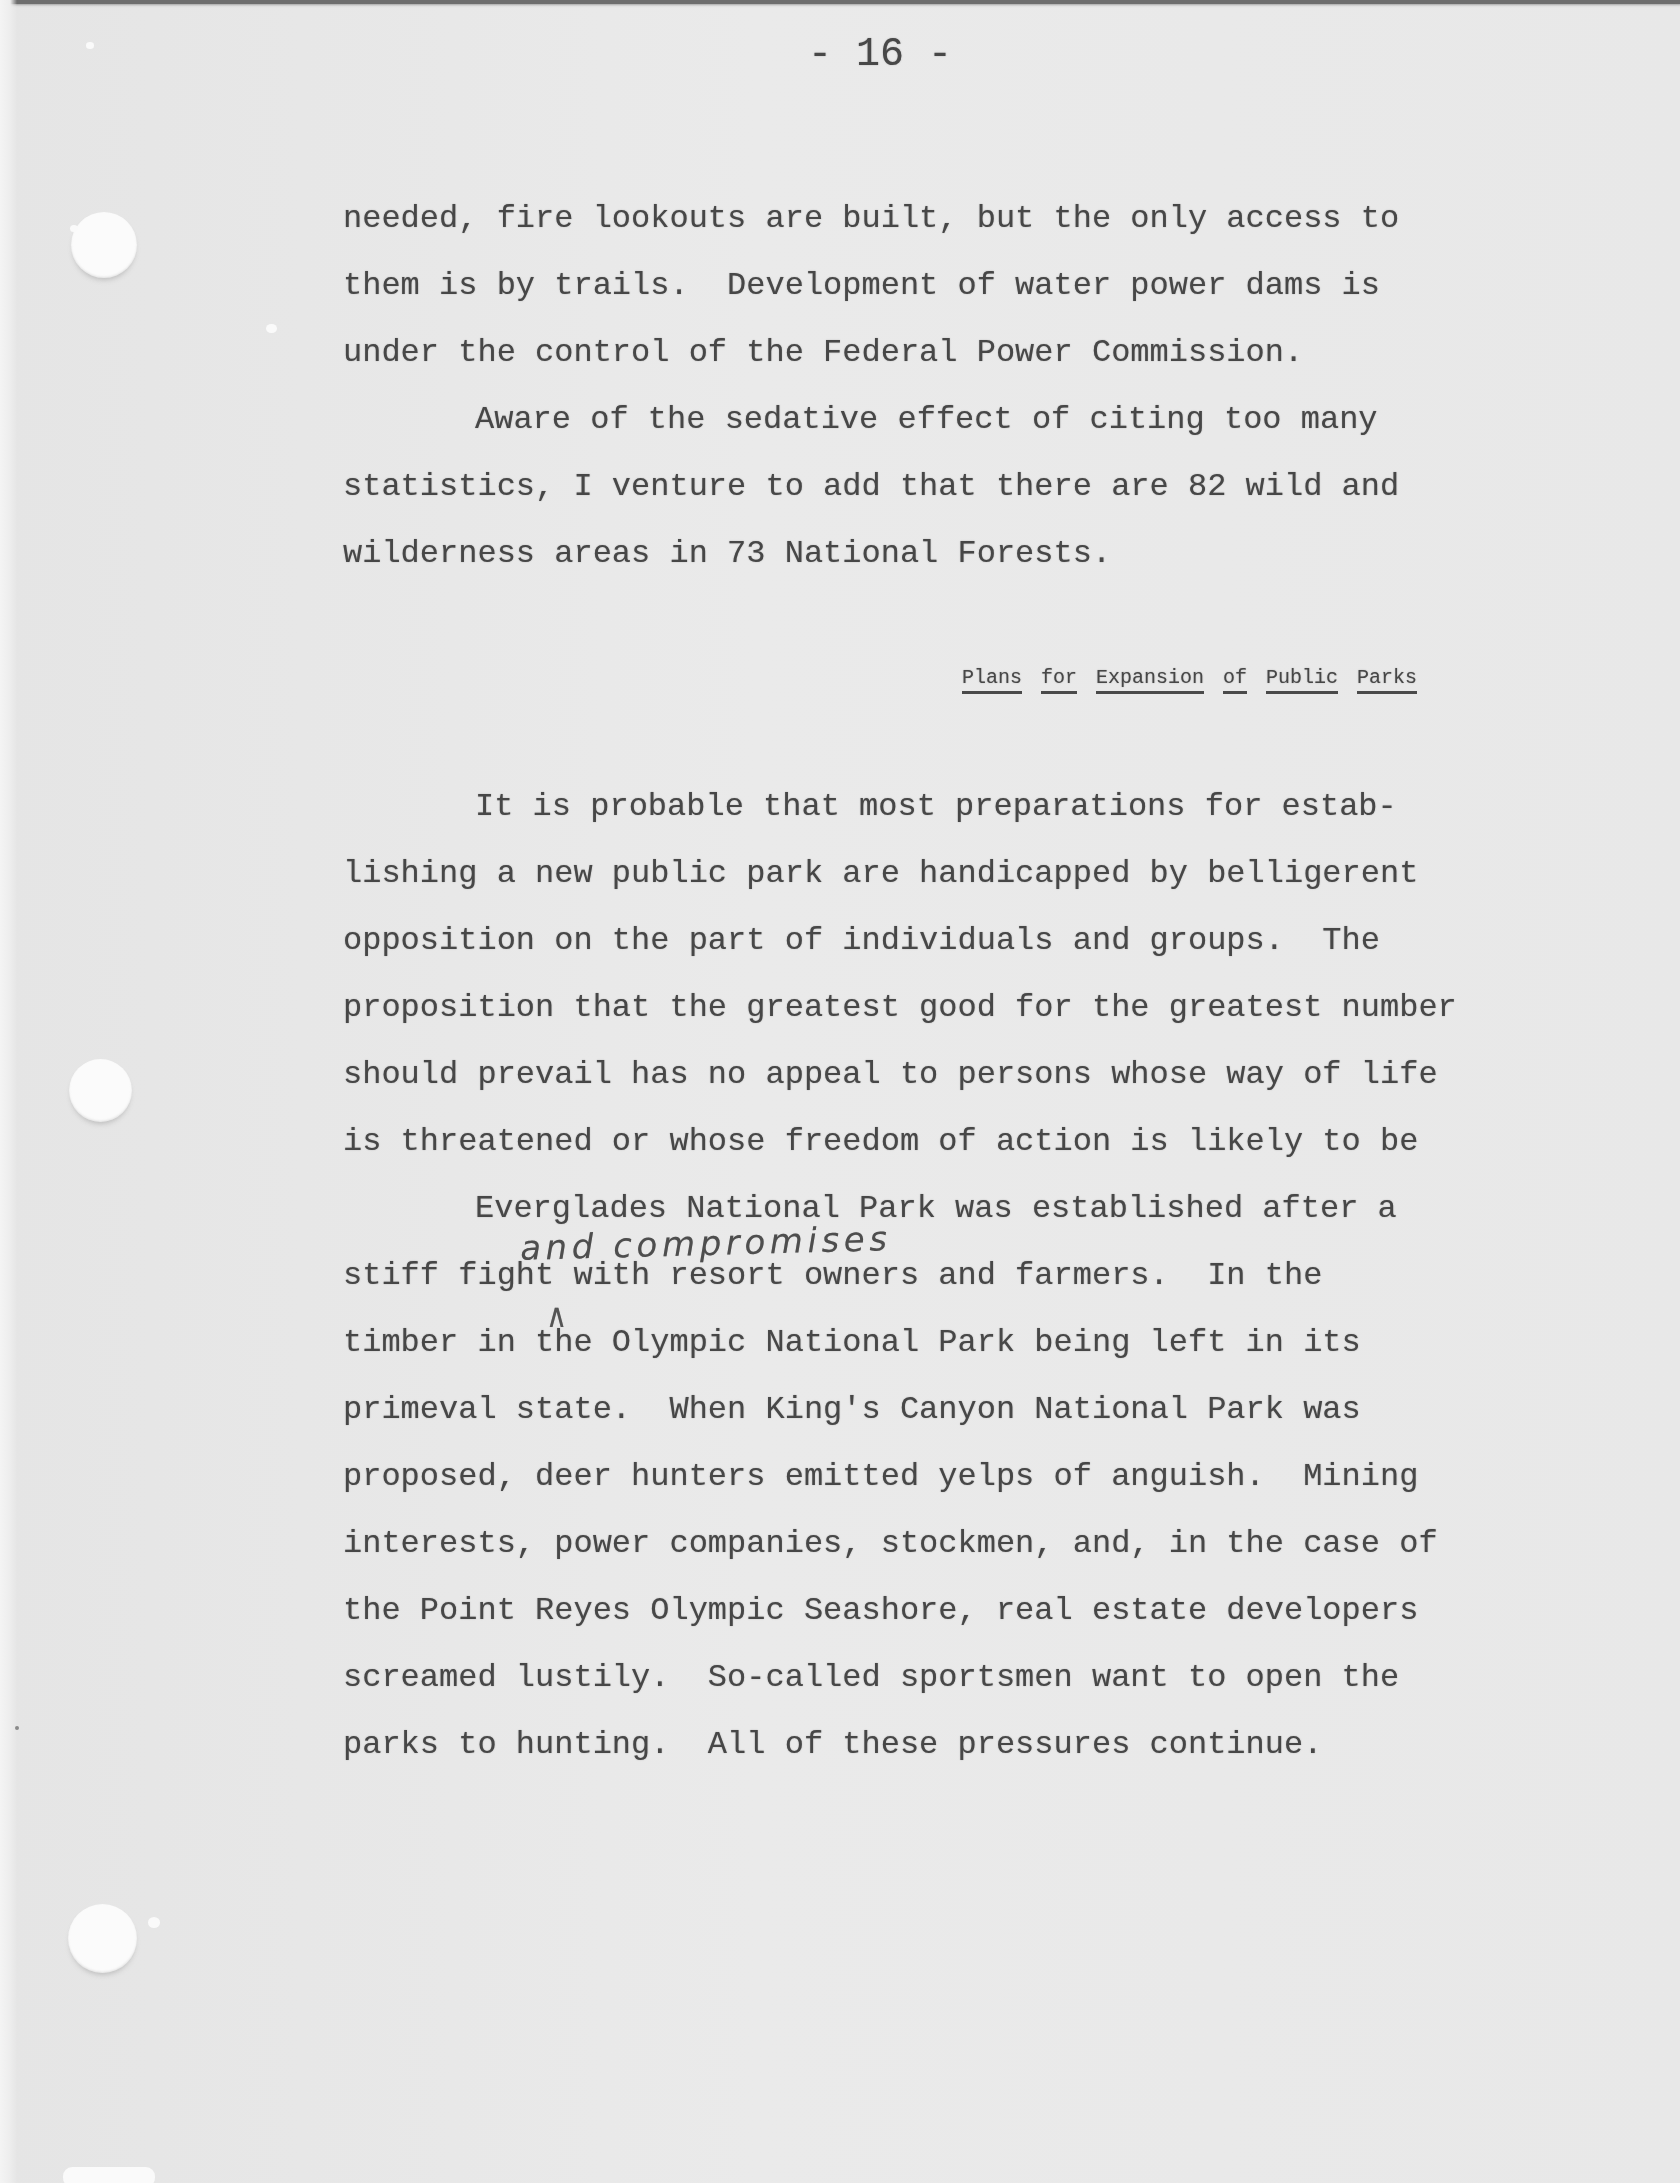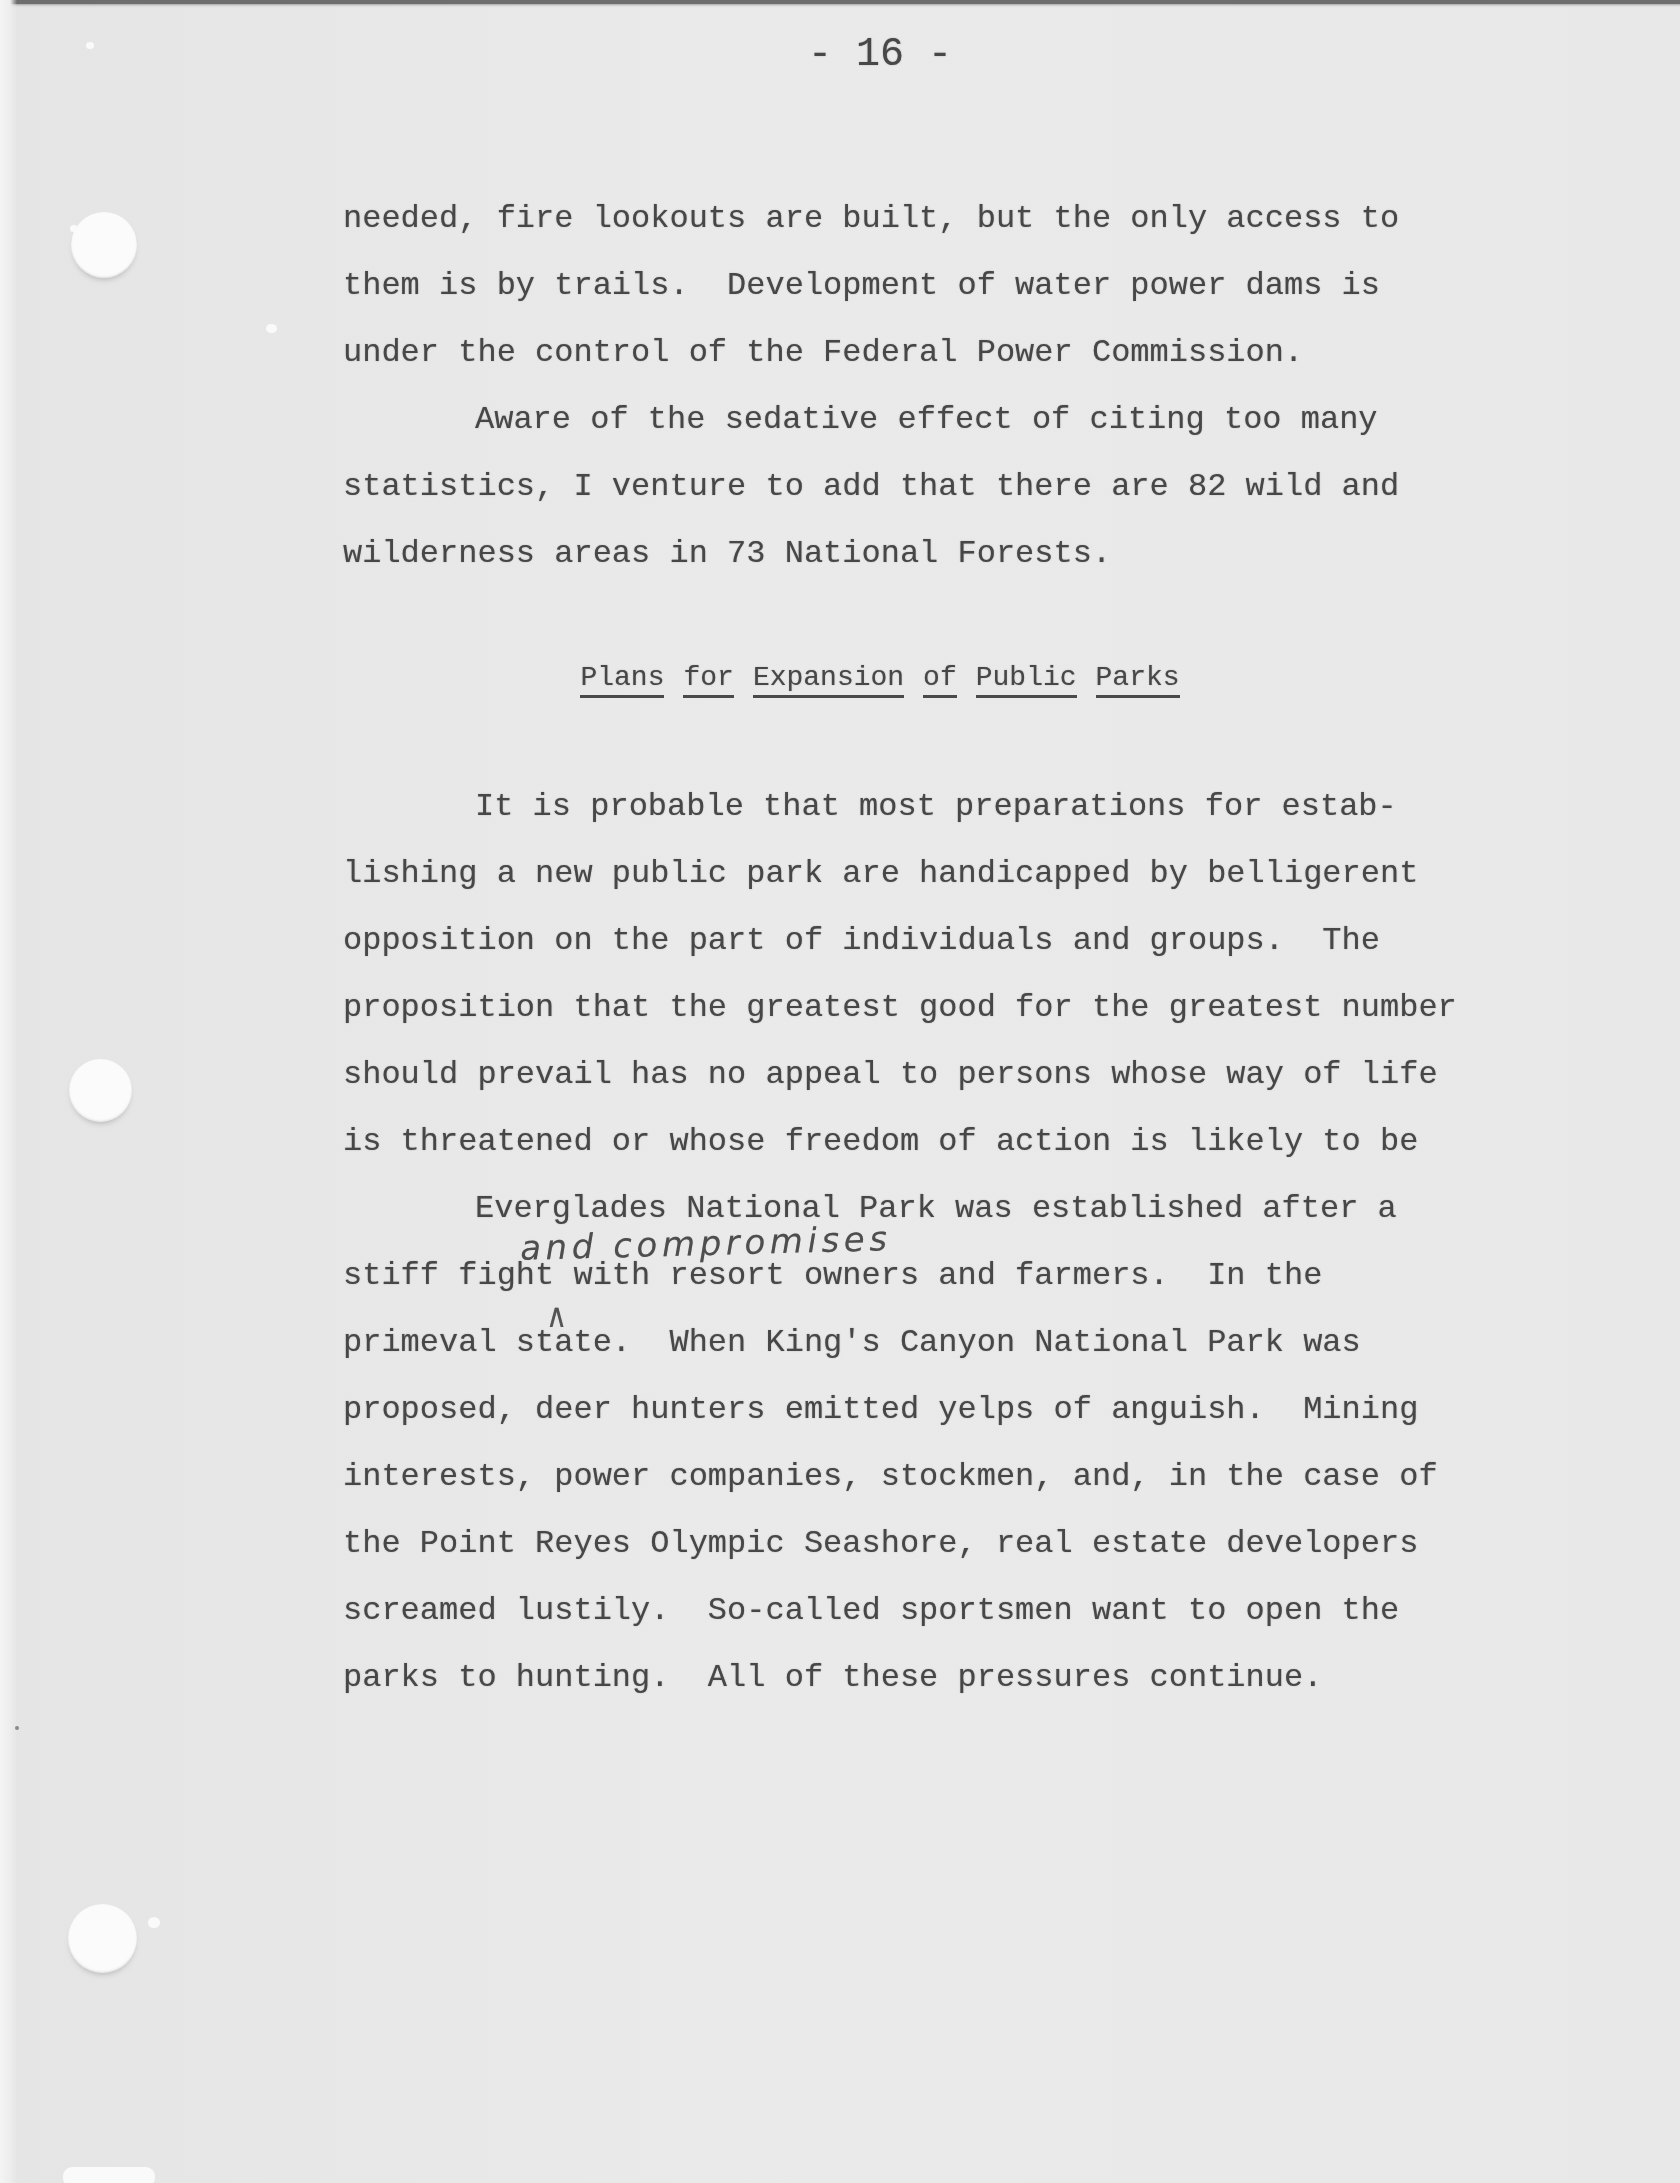--- a/index.html
+++ b/index.html
@@ -31,22 +31,22 @@
     font-size:40px;color:#484848;text-shadow:0 0 1.3px rgba(70,70,70,.5);white-space:pre;
   }
   .typed-body{position:absolute;top:185px;left:343px;width:1160px;color:#474747;}
   .para{margin:0;}
   .line{
     height:67px;line-height:67px;white-space:pre;position:relative;
     font-size:32px;text-shadow:0 0 1.3px rgba(70,70,70,.45);
   }
   .line.indent{padding-left:132px;}
   .heading-row{
-    margin:57px 0 62px;height:67px;line-height:67px;text-align:center;
-    font-size:28px;text-shadow:0 0 1.3px rgba(70,70,70,.45);width:1074px;
+    margin:57px 0 62px;height:67px;line-height:67px;text-align:right;
+    font-size:20px;text-shadow:0 0 1.3px rgba(70,70,70,.45);width:1074px;
   }
   .heading-word{border-bottom:3.3px solid #4a4a4a;padding-bottom:2px;margin-right:19px;}
   .heading-word:last-child{margin-right:0;}
   .handwrite{
     position:absolute;left:177px;top:-22.4px;height:46px;line-height:46px;
     font-family:"DejaVu Sans",sans-serif;font-style:italic;font-size:34px;
     letter-spacing:4.6px;color:#4e4e4e;transform:rotate(-1.5deg);
     text-shadow:0 0 0.7px rgba(80,80,80,.4);white-space:pre;
   }
   .caret{
@@ -91,20 +91,21 @@
         <div class="line indent">It is probable that most preparations for estab-</div>
         <div class="line">lishing a new public park are handicapped by belligerent</div>
         <div class="line">opposition on the part of individuals and groups.  The</div>
         <div class="line">proposition that the greatest good for the greatest number</div>
         <div class="line">should prevail has no appeal to persons whose way of life</div>
         <div class="line">is threatened or whose freedom of action is likely to be</div>
       </div>
       <div class="para">
         <div class="line indent">Everglades National Park was established after a</div>
         <div class="line">stiff fight with resort owners and farmers.  In the<span class="handwrite">and compromises</span><span class="caret">∧</span></div>
+        <div class="line">timber in the Olympic National Park being left in its</div>
         <div class="line">primeval state.  When King's Canyon National Park was</div>
         <div class="line">proposed, deer hunters emitted yelps of anguish.  Mining</div>
         <div class="line">interests, power companies, stockmen, and, in the case of</div>
         <div class="line">the Point Reyes Olympic Seashore, real estate developers</div>
         <div class="line">screamed lustily.  So-called sportsmen want to open the</div>
         <div class="line">parks to hunting.  All of these pressures continue.</div>
       </div>
     </div>
 </div>
 

